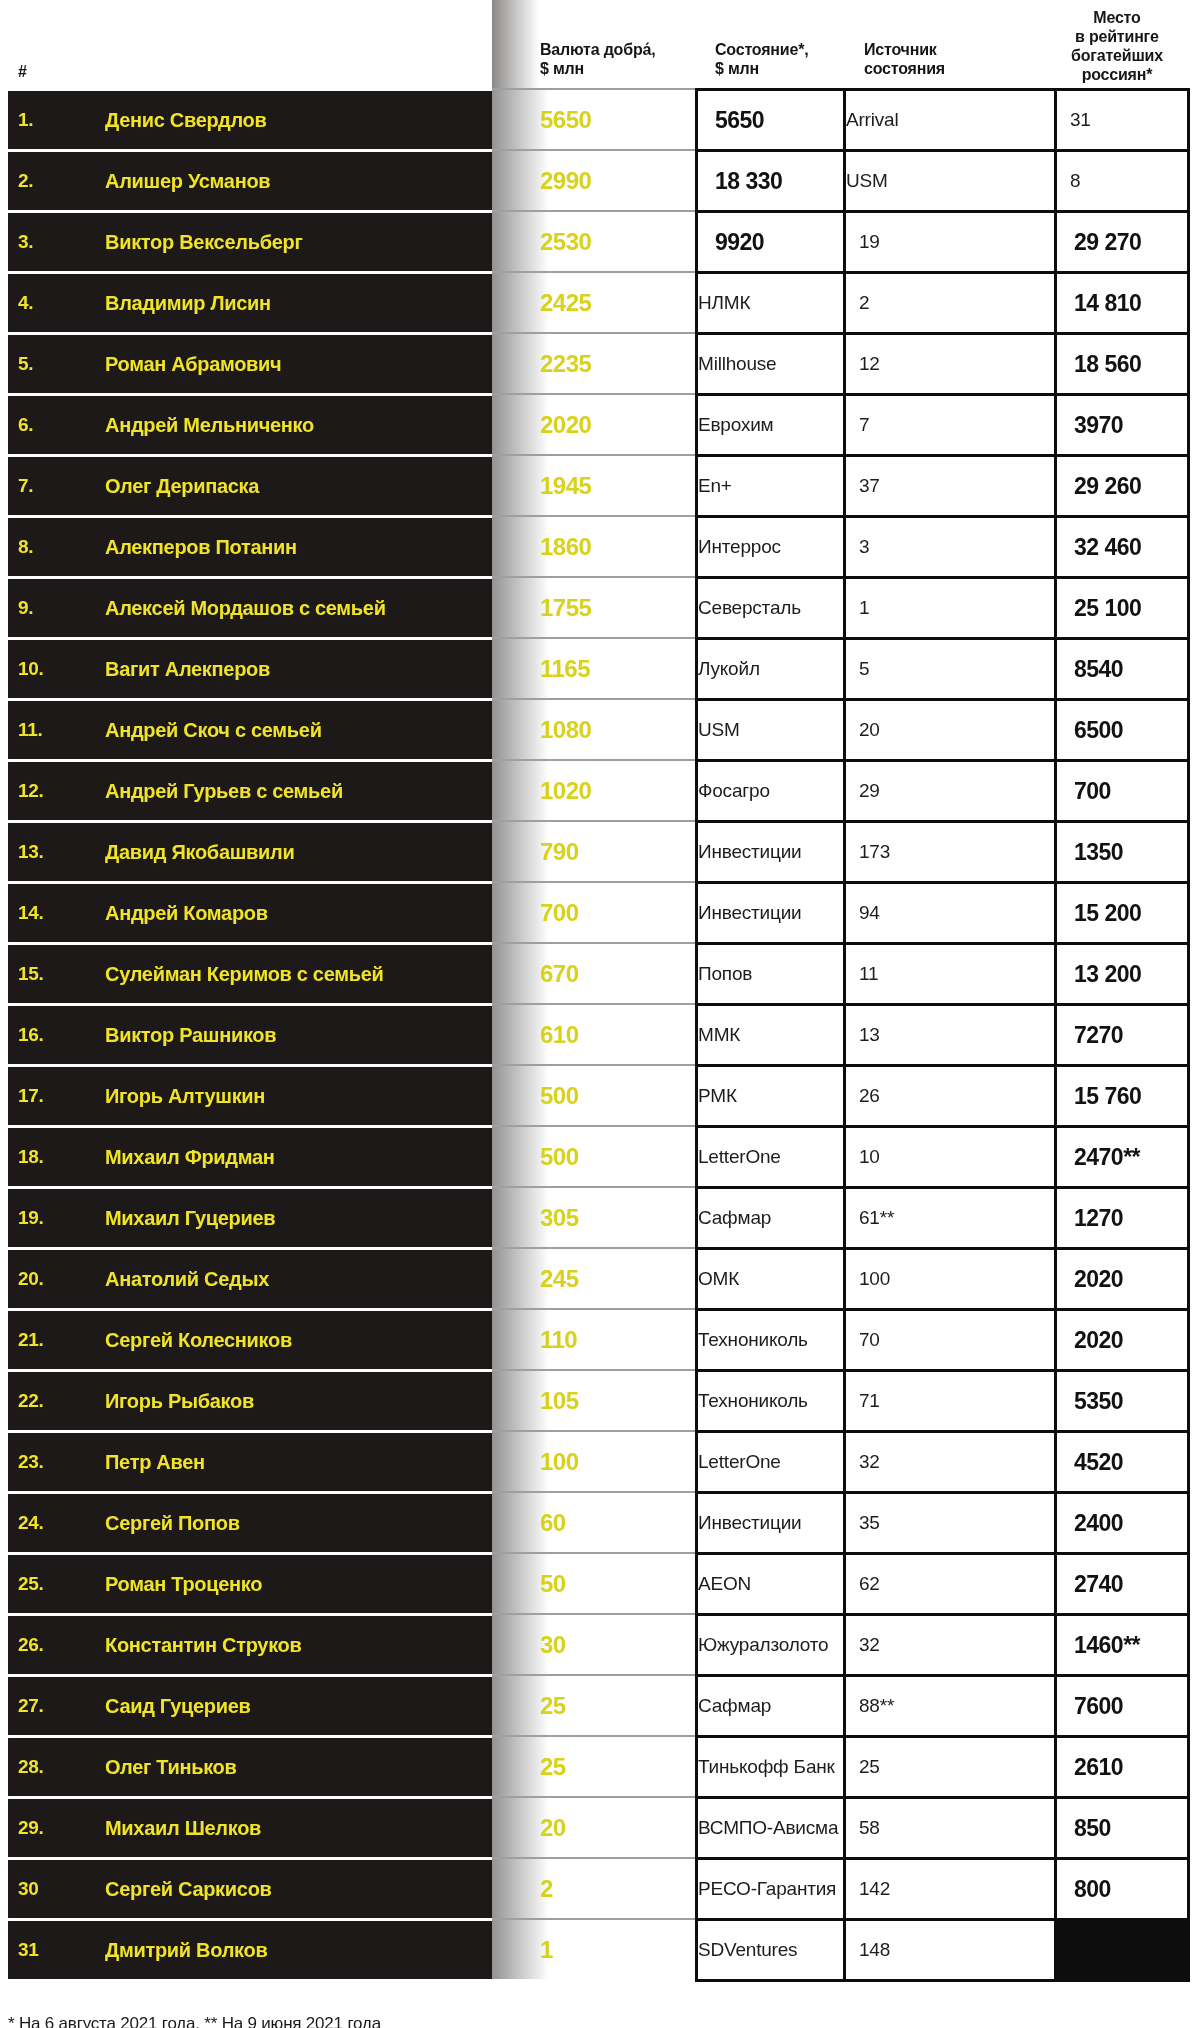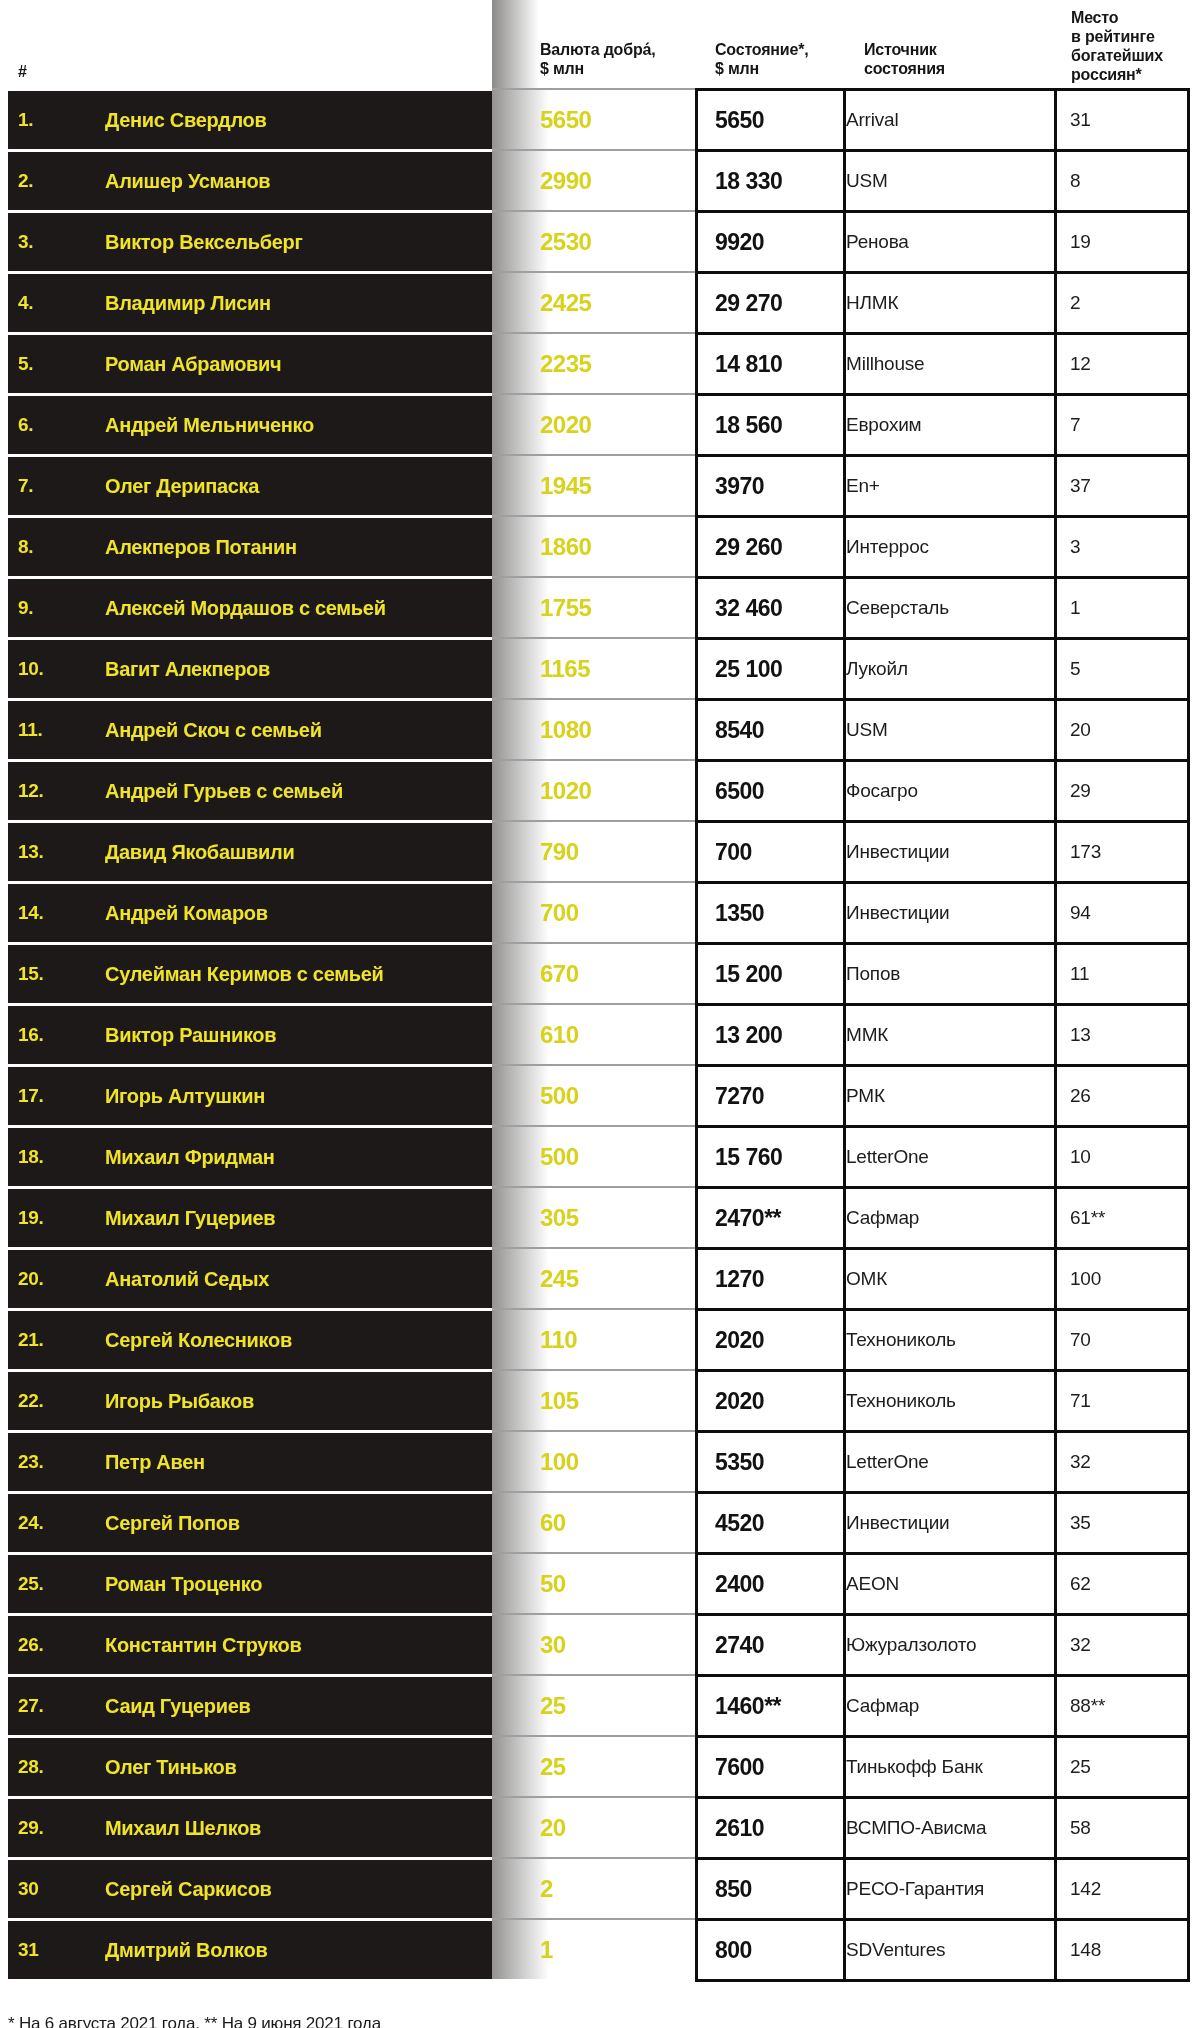--- a/index.html
+++ b/index.html
@@ -15,21 +15,21 @@
   .hdr{
     position:absolute;
     font-weight:700;font-size:16px;line-height:19px;
     white-space:pre-line;color:#161616;letter-spacing:-0.2px;
   }
   #h-rank{left:18px;top:62px;}
   #h-name{left:91px;top:62px;margin-top:32px;}
   #h-valuta{left:540px;top:40px;}
   #h-wealth{left:715px;top:40px;}
   #h-source{left:864px;top:40px;}
-  #h-place{left:1071px;top:8px;}
+  #h-place{left:1071px;top:8px;text-align:center;}
   
   .top-shadow{
     position:absolute;left:492px;top:0;width:52px;height:88px;
     background:linear-gradient(to right, rgba(45,42,40,.55), rgba(255,255,255,0) 90%);
   }
   
   .table{position:absolute;left:8px;top:88px;width:1182px;height:1894px;}
   .col-names{position:absolute;left:0;top:3px;width:484px;}
   .name-block{
     height:58px;margin-bottom:3px;
@@ -255,21 +255,20 @@
         <div class="valuta-cell">1</div>
       </div>
     <div class="col-grid" id="col-grid">
         <div class="gcell wealth">5650</div>
         <div class="gcell source">Arrival</div>
         <div class="gcell place">31</div>
         <div class="gcell wealth">18 330</div>
         <div class="gcell source">USM</div>
         <div class="gcell place">8</div>
         <div class="gcell wealth">9920</div>
-        <div class="gcell source">Ренова</div>
         <div class="gcell place">19</div>
         <div class="gcell wealth">29 270</div>
         <div class="gcell source">НЛМК</div>
         <div class="gcell place">2</div>
         <div class="gcell wealth">14 810</div>
         <div class="gcell source">Millhouse</div>
         <div class="gcell place">12</div>
         <div class="gcell wealth">18 560</div>
         <div class="gcell source">Еврохим</div>
         <div class="gcell place">7</div>

